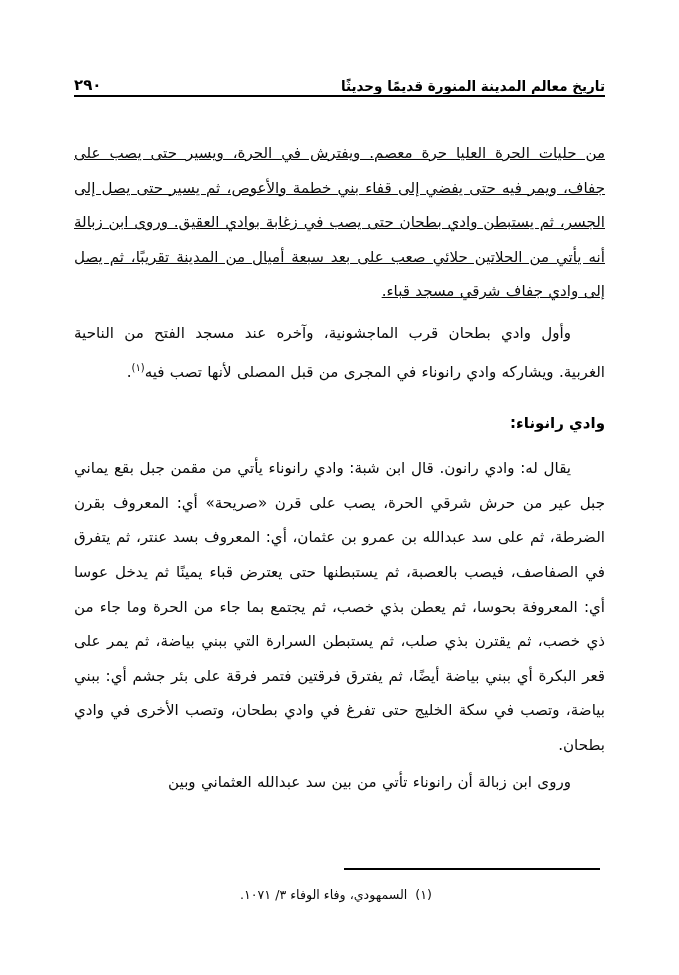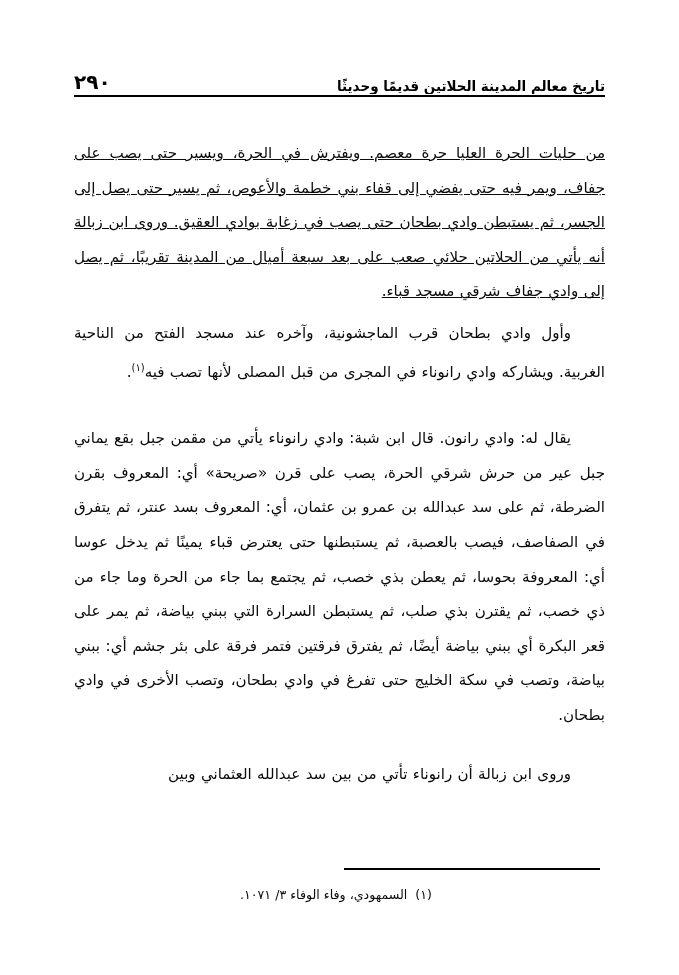--- a/index.html
+++ b/index.html
@@ -42,21 +42,21 @@
     font-weight: bold;
     color: #000000;
     letter-spacing: 0px;
     white-space: nowrap;
     transform: scaleY(1.04);
     transform-origin: bottom right;
   }
 
   .header-page-number {
     font-family: "DejaVu Sans", sans-serif;
-    font-size: 20px;
+    font-size: 15px;
     font-weight: bold;
     color: #000000;
     white-space: nowrap;
     direction: rtl;
   }
 
   .header-rule {
     position: absolute;
     top: 95px;
     right: 74px;
@@ -86,22 +86,22 @@
     text-justify: inter-word;
     word-spacing: 0.5px;
   }
 
   .para.indent {
     text-indent: 34px;
   }
 
   .para-gap-1 { margin-top: 8px; text-decoration: underline; }
   .para-gap-2 { margin-top: 7px; }
-  .para-gap-3 { margin-top: 32px; }
-  .para-gap-4 { margin-top: 24px; }
+  .para-gap-3 { margin-top: 16px; }
+  .para-gap-4 { margin-top: 2px; }
 
   .section-heading {
     font-family: "DejaVu Sans", sans-serif;
     font-size: 15px;
     font-weight: bold;
     color: #000000;
     margin: 22px 0 10px 0;
     text-align: right;
     line-height: 24px;
   }
@@ -147,31 +147,32 @@
   .footnote-text {
     letter-spacing: 0px;
   }
 </style>
 </head>
 <body>
 
 <div class="page">
 
   <div class="running-header">
-    <div class="header-title">تاريخ معالم المدينة الحلاتين قديمًا وحديثًا</div>
+    <div class="header-title">تاريخ معالم المدينة المنورة قديمًا وحديثًا</div>
     <div class="header-page-number">٢٩٠</div>
   </div>
   <div class="header-rule"></div>
 
   <div class="body-column">
 
     <p class="para para-gap-1">من حليات الحرة العليا حرة معصم. ويفترش في الحرة، ويسير حتى يصب على جفاف، ويمر فيه حتى يفضي إلى قفاء بني خطمة والأعوص، ثم يسير حتى يصل إلى الجسر، ثم يستبطن وادي بطحان حتى يصب في زغابة بوادي العقيق. وروى ابن زبالة أنه يأتي من الحلاتين حلائي صعب على بعد سبعة أميال من المدينة تقريبًا، ثم يصل إلى وادي جفاف شرقي مسجد قباء.</p>
 
     <p class="para indent para-gap-2"><span>وأول وادي بطحان قرب الماجشونية، وآخره عند مسجد الفتح من الناحية الغربية. ويشاركه وادي رانوناء في المجرى من قبل المصلى لأنها تصب فيه</span><span class="fn-ref">(١)</span><span>.</span></p>
 
+    <div class="section-heading">وادي رانوناء:</div>
 
     <p class="para indent para-gap-3">يقال له: وادي رانون. قال ابن شبة: وادي رانوناء يأتي من مقمن جبل بقع يماني جبل عير من حرش شرقي الحرة، يصب على قرن «صريحة» أي: المعروف بقرن الضرطة، ثم على سد عبدالله بن عمرو بن عثمان، أي: المعروف بسد عنتر، ثم يتفرق في الصفاصف، فيصب بالعصبة، ثم يستبطنها حتى يعترض قباء يمينًا ثم يدخل عوسا أي: المعروفة بحوسا، ثم يعطن بذي خصب، ثم يجتمع بما جاء من الحرة وما جاء من ذي خصب، ثم يقترن بذي صلب، ثم يستبطن السرارة التي ببني بياضة، ثم يمر على قعر البكرة أي ببني بياضة أيضًا، ثم يفترق فرقتين فتمر فرقة على بئر جشم أي: ببني بياضة، وتصب في سكة الخليج حتى تفرغ في وادي بطحان، وتصب الأخرى في وادي بطحان.</p>
 
     <p class="para indent para-gap-4">وروى ابن زبالة أن رانوناء تأتي من بين سد عبدالله العثماني وبين</p>
 
   </div>
 
   <div class="footnote-rule"></div>
 
   <div class="footnote">

